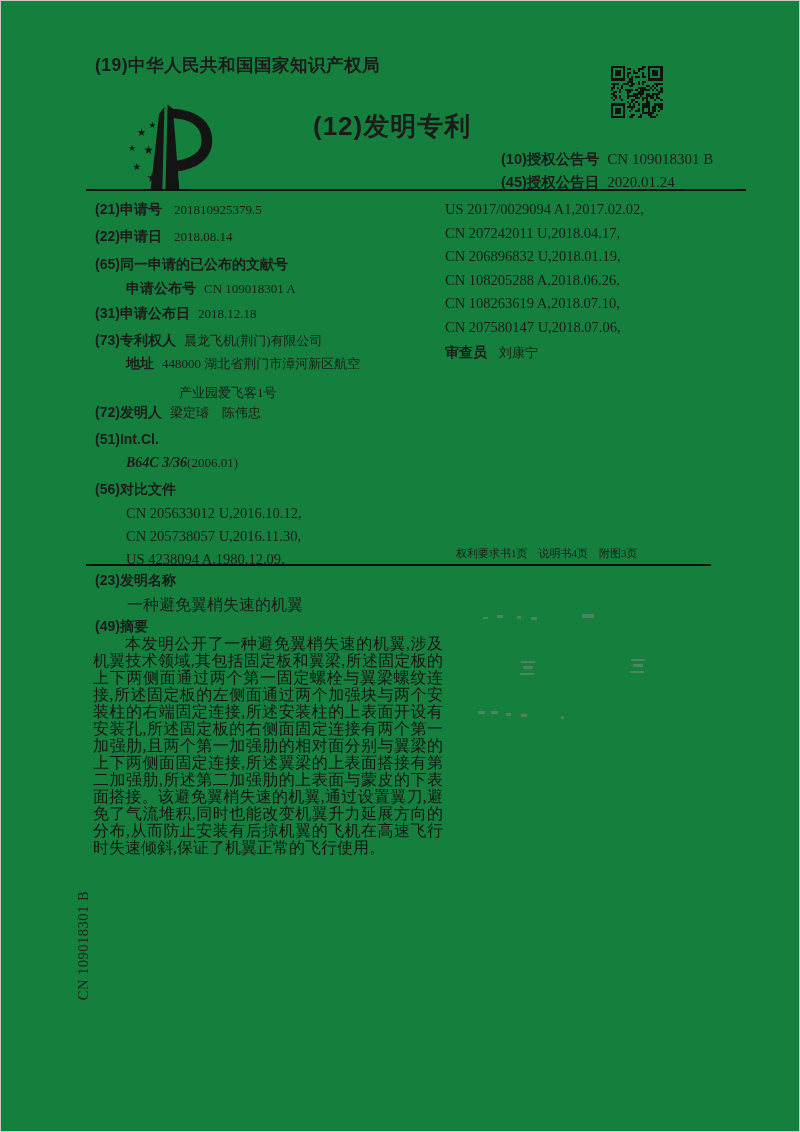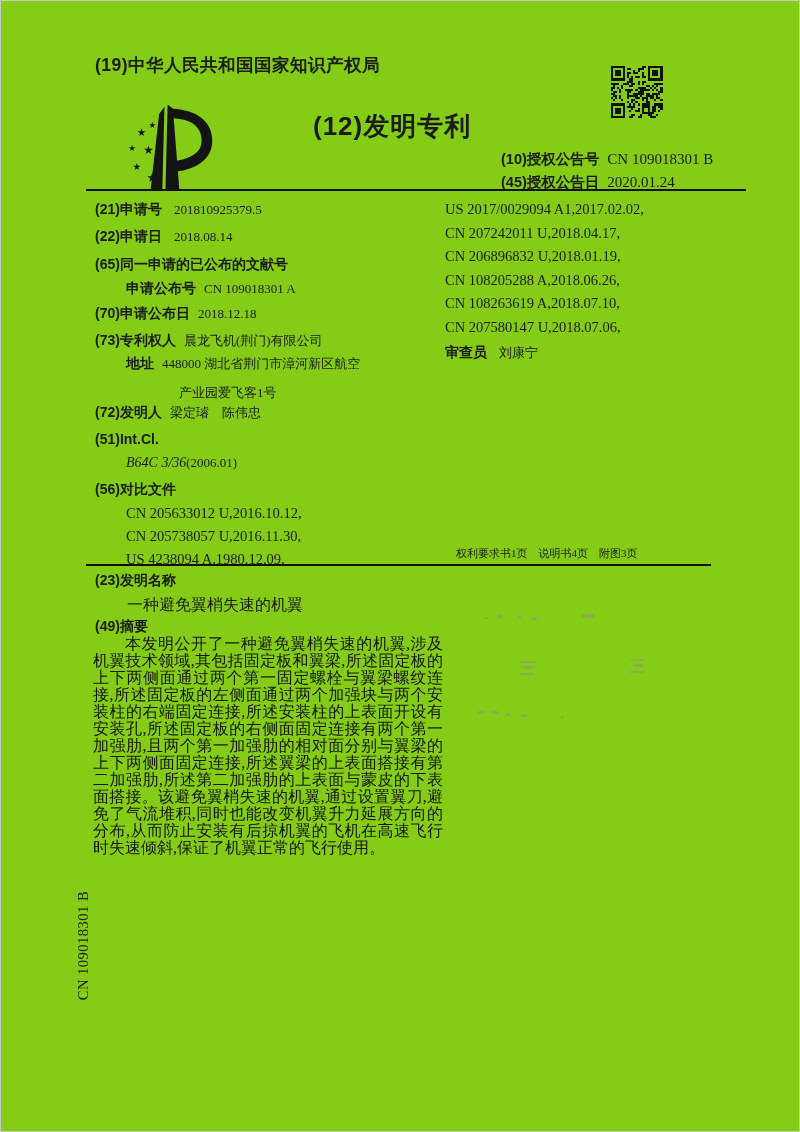--- a/index.html
+++ b/index.html
@@ -1,35 +1,35 @@
 <!DOCTYPE html>
 <html><head>
 <meta charset="utf-8">
 <style>
   html,body{margin:0;padding:0;}
   body{
     width:800px;height:1132px;background:#ffffff;position:relative;
     font-family:"Liberation Serif","DejaVu Serif",serif;color:#1b1b1b;
     overflow:hidden;
   }
-  .page{position:absolute;inset:0;border:1px solid #c9c9c9;box-sizing:border-box;background:#84cc16;}
+  .page{position:absolute;inset:0;border:1px solid #c9c9c9;box-sizing:border-box;background:#15803d;}
   .abs{position:absolute;white-space:nowrap;}
   .lbl{font-family:"Liberation Sans","DejaVu Sans",sans-serif;font-weight:bold;}
   .val{font-family:"Liberation Serif","DejaVu Serif",serif;}
   .gap8{margin-left:8px;}
   .gap12{margin-left:12px;}
   .rule{position:absolute;background:#101010;height:2px;}
   .office{left:94px;top:52px;font-size:17.5px;letter-spacing:.5px;}
   .doc-type{left:312px;top:108px;font-size:26px;letter-spacing:1px;}
   .pub-line{font-size:14.5px;}
   .pub-line .val{font-size:15px;}
   .bib{font-size:14px;}
   .bib .val{font-size:13px;}
   .ref{font-size:14.5px;font-family:"Liberation Serif","DejaVu Serif",serif;}
-  .ipc-code{font-style:italic;font-weight:normal;font-family:"Liberation Serif","DejaVu Serif",serif;}
+  .ipc-code{font-style:italic;font-weight:bold;font-family:"Liberation Serif","DejaVu Serif",serif;}
   .pages{font-size:11px;}
   .title-cn{font-size:16px;}
   .abstract{
     position:absolute;left:92px;top:634px;width:350px;
     font-size:16px;line-height:17px;text-align:justify;text-indent:2em;
     white-space:normal;color:#151515;
   }
   .vertical-no{
     position:absolute;left:17px;top:936px;width:130px;text-align:center;
     transform:rotate(-90deg);font-size:14.5px;letter-spacing:.5px;color:#222;
@@ -380,21 +380,21 @@
   <div class="abs bib" style="left:94px;top:227px;">
     <span class="lbl">(22)申请日</span><span class="val gap12">2018.08.14</span>
   </div>
   <div class="abs bib" style="left:94px;top:255px;">
     <span class="lbl">(65)同一申请的已公布的文献号</span>
   </div>
   <div class="abs bib" style="left:125px;top:279px;">
     <span class="lbl">申请公布号</span><span class="val gap8">CN 109018301 A</span>
   </div>
   <div class="abs bib" style="left:94px;top:304px;">
-    <span class="lbl">(70)申请公布日</span><span class="val gap8">2018.12.18</span>
+    <span class="lbl">(31)申请公布日</span><span class="val gap8">2018.12.18</span>
   </div>
   <div class="abs bib" style="left:94px;top:331px;">
     <span class="lbl">(73)专利权人</span><span class="val gap8">晨龙飞机(荆门)有限公司</span>
   </div>
   <div class="abs bib" style="left:125px;top:354px;">
     <span class="lbl">地址</span><span class="val gap8">448000 湖北省荆门市漳河新区航空</span>
   </div>
   <div class="abs bib" style="left:178px;top:377px;margin-top:6px;">
     <span class="val">产业园爱飞客1号</span>
   </div>

